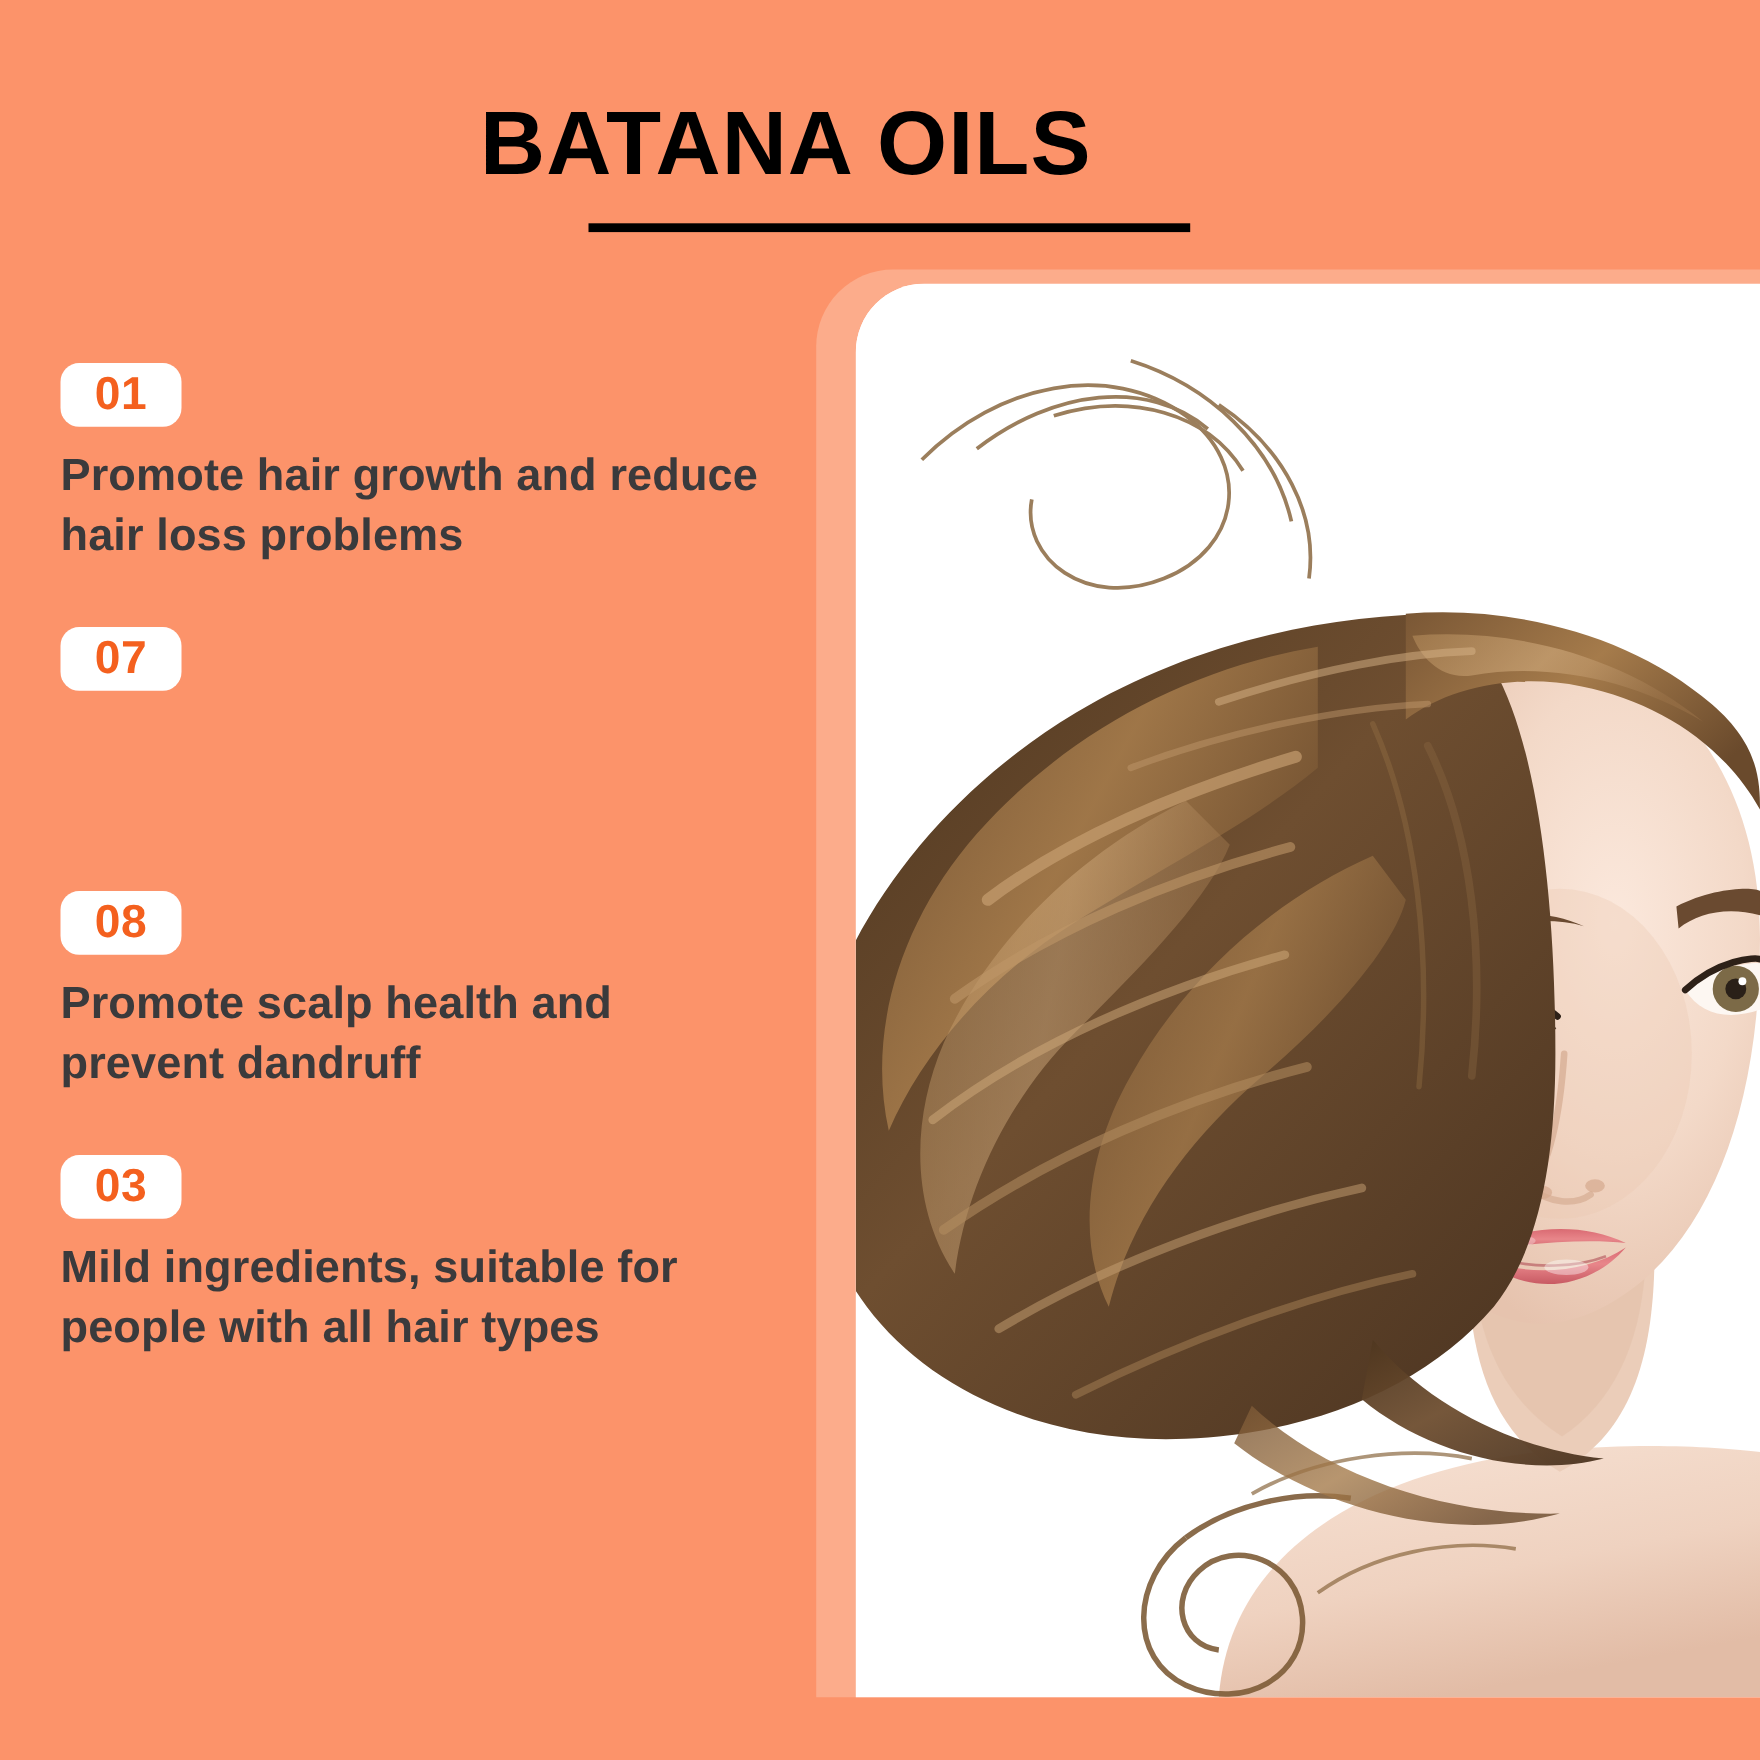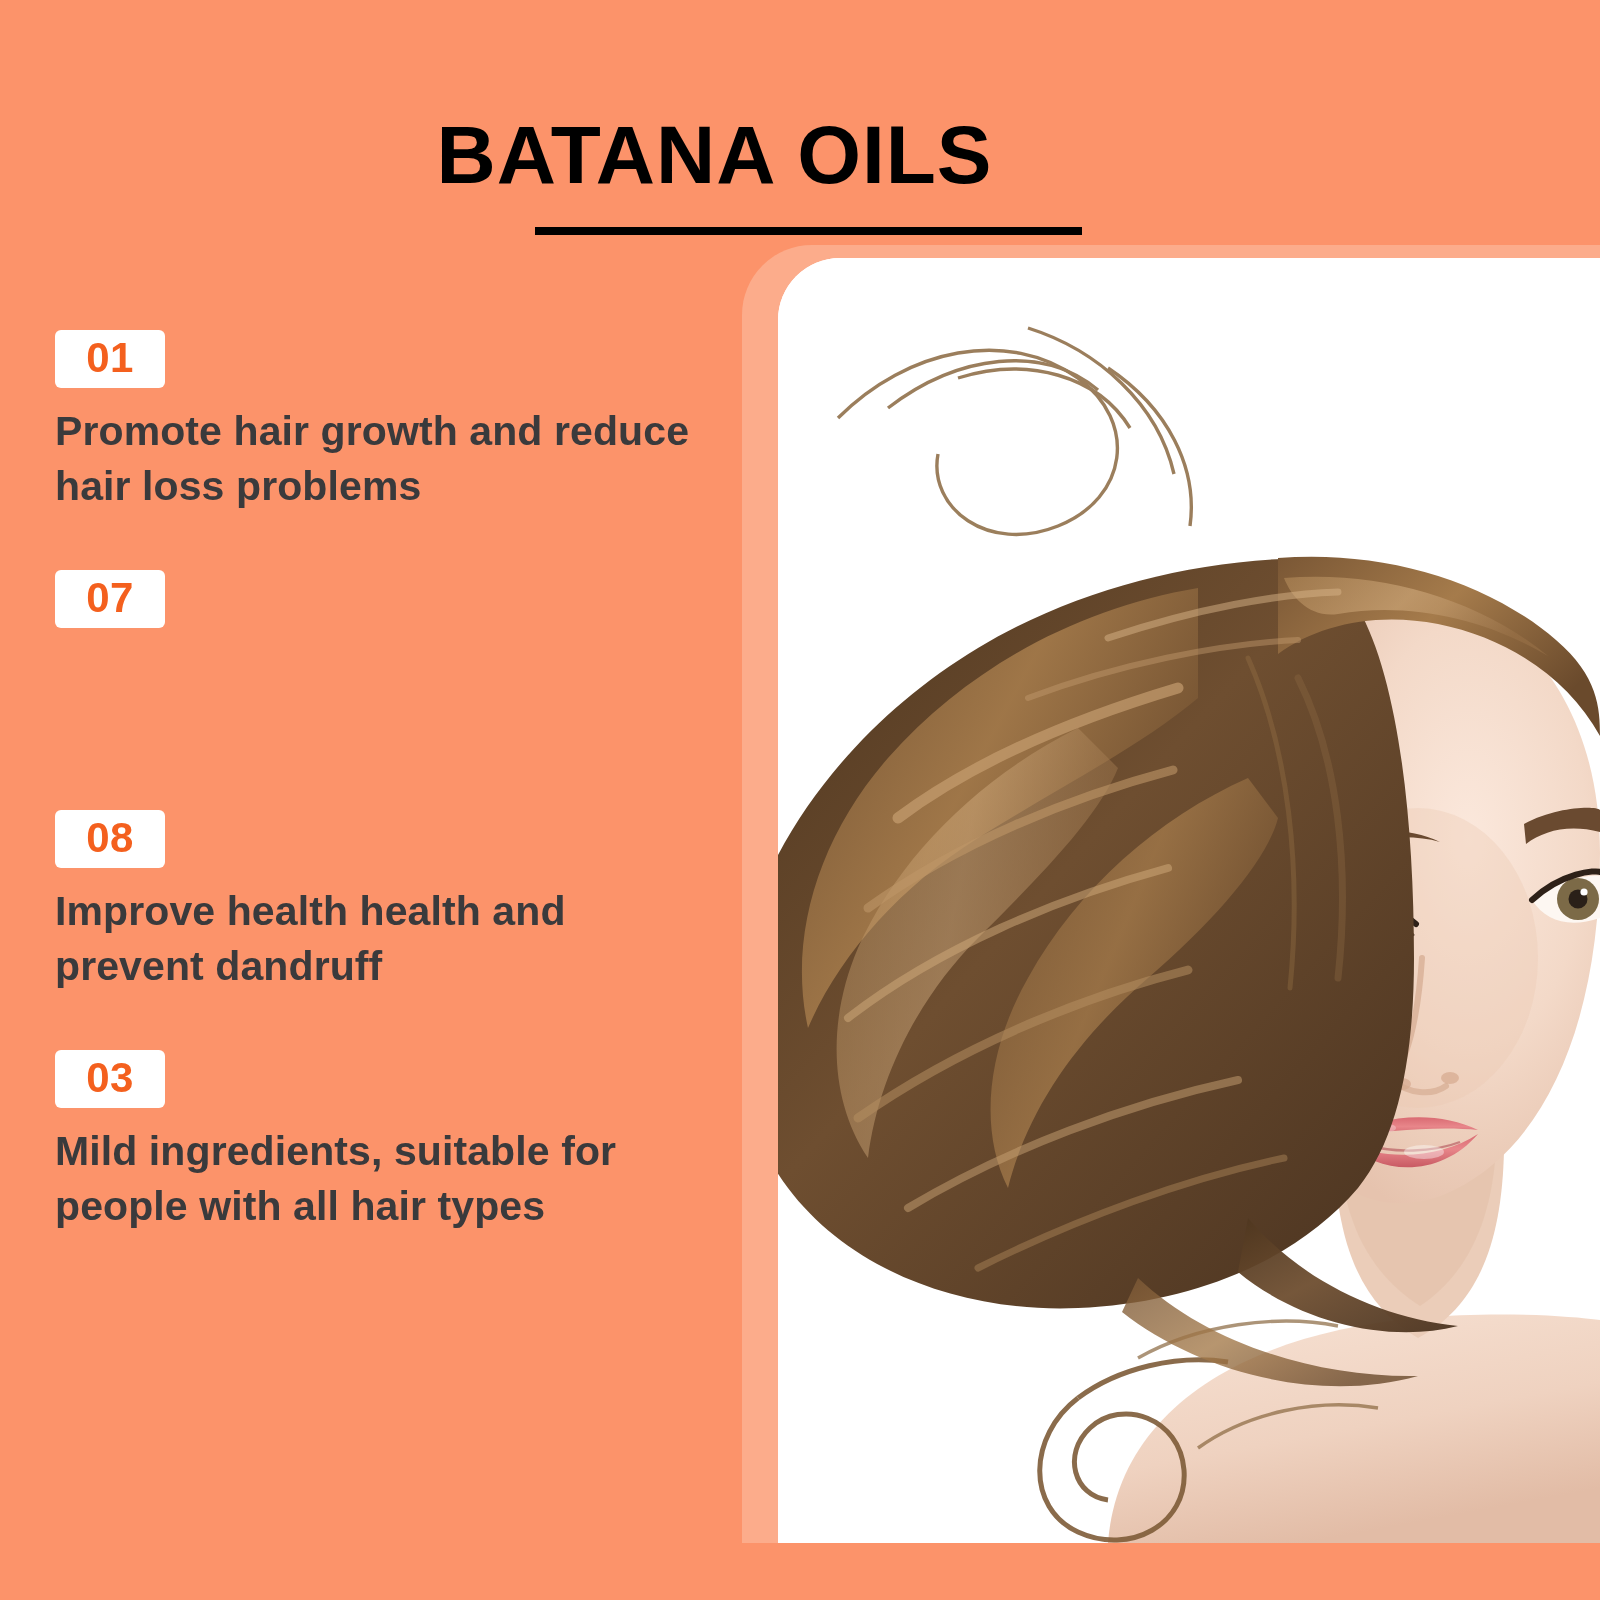--- a/index.html
+++ b/index.html
@@ -15,21 +15,20 @@
     background:#FC936A;
     overflow:hidden;
   }
 
   
   #title-block {
     position:absolute;
     left:0; top:90px;
     width:1429px;
     text-align:center;
-    margin-top:24px;
   }
   #poster-title {
     display:inline-block;
     font-size:82px;
     font-weight:700;
     letter-spacing:1px;
     color:#000000;
     line-height:1.0;
     font-family:"Liberation Sans", sans-serif;
   }
@@ -61,21 +60,21 @@
   
   #feature-list {
     position:absolute;
     left:55px; top:330px;
     width:660px;
   }
   .feature-item { position:relative; height:240px; }
   .badge {
     display:inline-block;
     background:#FFFFFF;
-    border-radius:6px;
+    border-radius:17px;
     padding:7px 26px 9px 26px;
     min-width:110px;
     text-align:center;
   }
   .badge-num {
     font-size:42px;
     font-weight:700;
     color:#F4601E;
     line-height:1.0;
     letter-spacing:0.5px;
@@ -258,21 +257,21 @@
     <div class="feature-item">
       <span class="badge">
         <span class="badge-num">07</span>
       </span>
     </div>
 
     <div class="feature-item">
       <span class="badge">
         <span class="badge-num">08</span>
       </span>
-      <div class="feature-text">Improve health health and prevent dandruff</div>
+      <div class="feature-text">Promote scalp health and prevent dandruff</div>
     </div>
 
     <div class="feature-item">
       <span class="badge">
         <span class="badge-num">03</span>
       </span>
       <div class="feature-text">Mild ingredients, suitable for people with all hair types</div>
     </div>
 
   </div>

